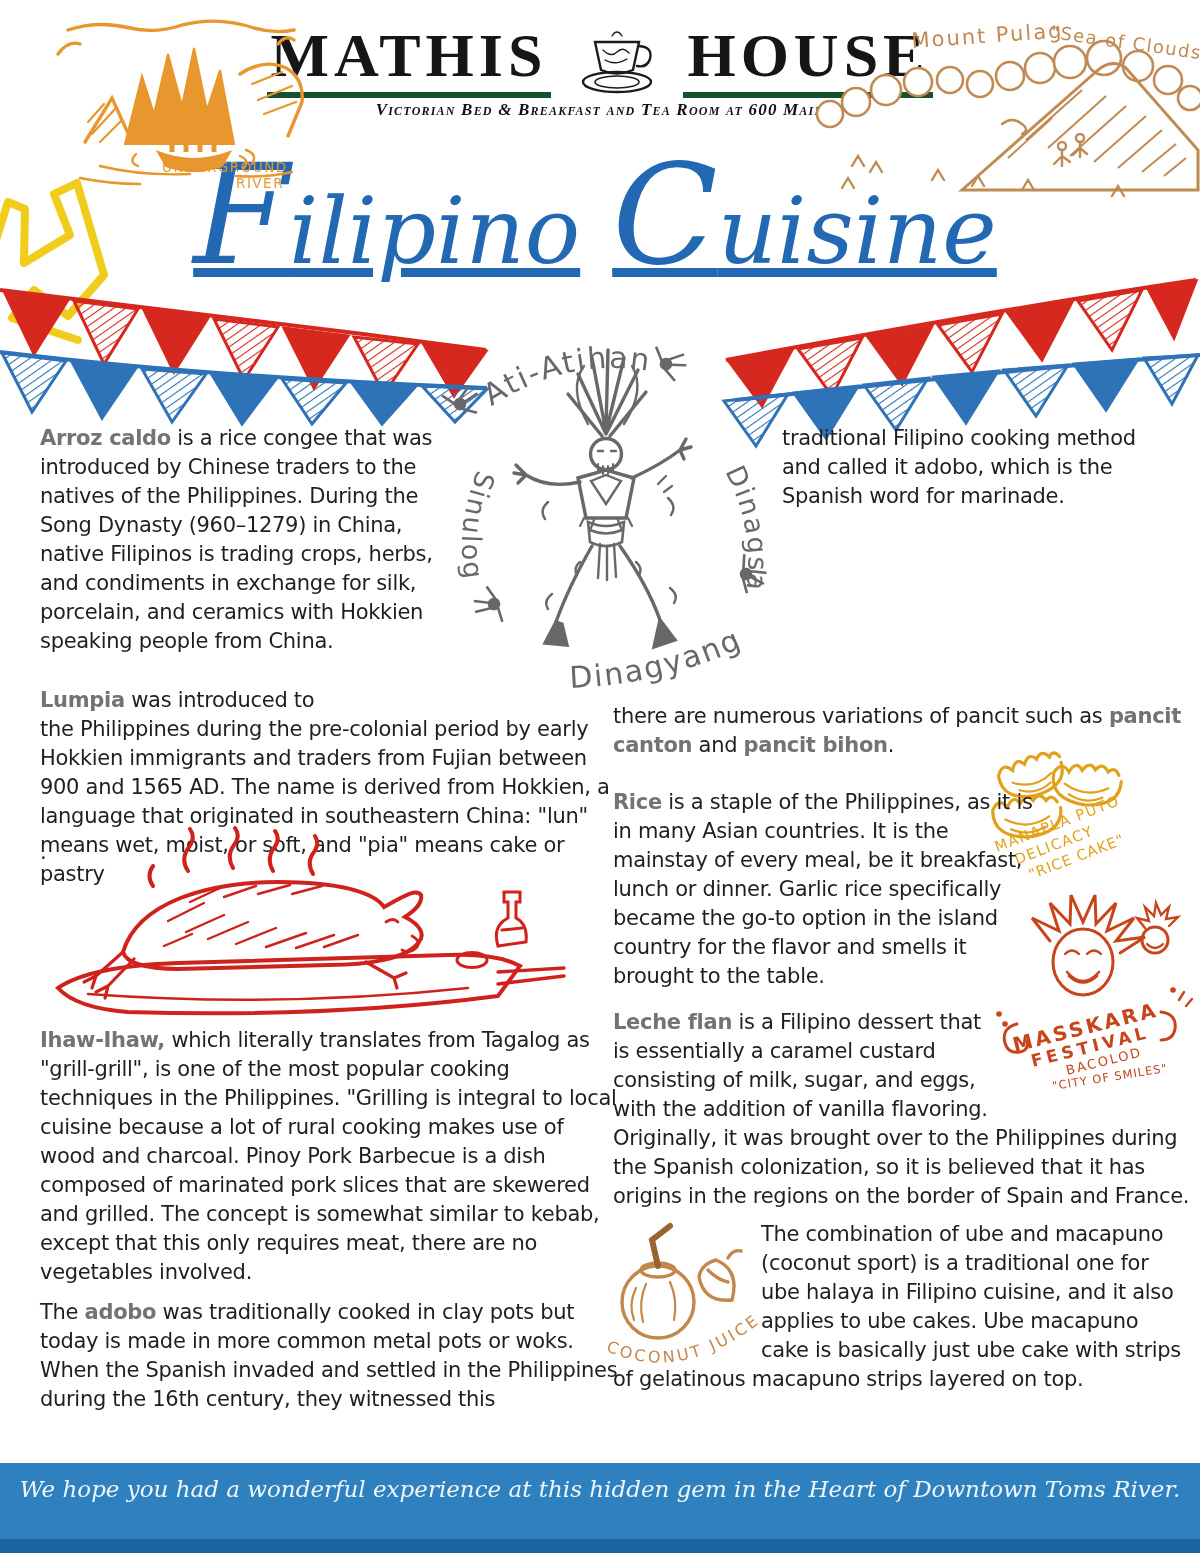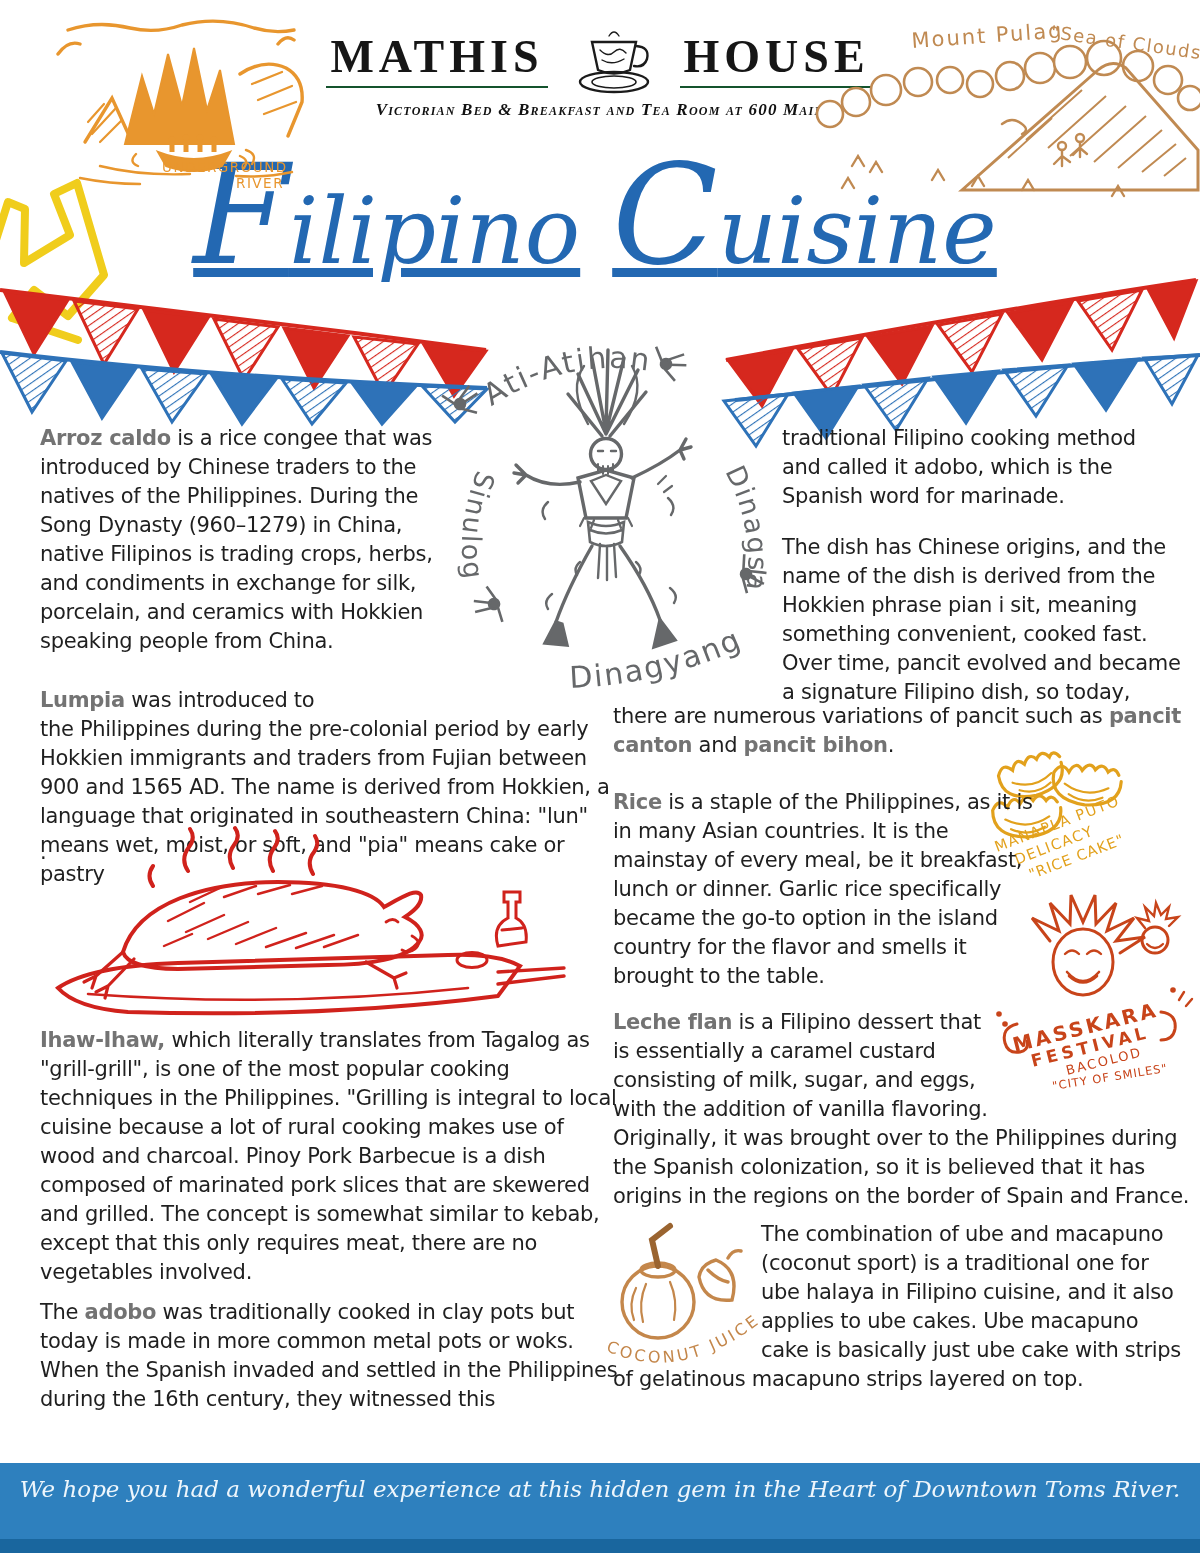--- a/index.html
+++ b/index.html
@@ -4,22 +4,22 @@
 <style>
   html,body{margin:0;padding:0;background:#fff;}
   .page{position:relative;width:1200px;height:1553px;background:#ffffff;overflow:hidden;
         font-family:"DejaVu Sans",sans-serif;}
   svg{position:absolute;overflow:visible;}
   svg text{font-family:"DejaVu Sans",sans-serif;}
 
   
   .brandrow{position:absolute;left:0;right:0;top:24px;display:flex;justify-content:center;
             align-items:center;gap:18px;}
-  .brandword{font-family:"Liberation Serif",serif;font-size:46px;font-weight:700;letter-spacing:5px;
-             color:#161616;border-bottom:2px solid #14532d;padding:0 4px 6px;line-height:1;}
+  .brandword{font-family:"Liberation Serif",serif;font-size:62px;font-weight:700;letter-spacing:5px;
+             color:#161616;border-bottom:6px solid #14532d;padding:0 4px 6px;line-height:1;}
   .tagline{position:absolute;left:0;right:0;top:100px;text-align:center;
            font-family:"Liberation Serif",serif;font-style:italic;font-variant:small-caps;
            font-weight:700;font-size:17px;letter-spacing:1.2px;color:#111;}
   .title{position:absolute;left:120px;width:950px;top:140px;text-align:center;color:#2368b2;
          font-family:"DejaVu Serif",serif;font-style:italic;font-size:92px;line-height:1.1;}
   .title .tw{display:inline-block;margin:0 16px;text-decoration:underline;}
   .title .tw::first-letter{font-size:1.5em;}
 
   
   .para{position:absolute;font-size:21px;line-height:29px;letter-spacing:-0.3px;color:#1f1f1f;}
@@ -269,21 +269,20 @@
   <div class="para" style="left:40px;top:1026px;width:580px;">
     <b>Ihaw-Ihaw,</b><span> which literally translates from Tagalog as "grill-grill", is one of the most popular cooking techniques in the Philippines. "Grilling is integral to local cuisine because a lot of rural cooking makes use of wood and charcoal. Pinoy Pork Barbecue is a dish composed of marinated pork slices that are skewered and grilled. The concept is somewhat similar to kebab, except that this only requires meat, there are no vegetables involved.</span>
   </div>
 
   <div class="para" style="left:40px;top:1298px;width:580px;">
     <span>The </span><b>adobo</b><span> was traditionally cooked in clay pots but today is made in more common metal pots or woks. When the Spanish invaded and settled in the Philippines during the 16th century, they witnessed this</span>
   </div>
 
   <div class="para" style="left:782px;top:424px;width:375px;">traditional Filipino cooking method and called it adobo, which is the Spanish word for marinade.</div>
 
-  <div class="para" style="left:782px;top:533px;width:400px;">The dish has Chinese origins, and the name of the dish is derived from the Hokkien phrase pian i sit, meaning something convenient, cooked fast. Over time, pancit evolved and became a signature Filipino dish, so today,</div>
 
   <div class="para" style="left:613px;top:702px;width:578px;">
     <span>there are numerous variations of pancit such as </span><b>pancit canton</b><span> and </span><b>pancit bihon</b><span>.</span>
   </div>
 
   <svg style="left:983px;top:740px" width="207" height="168" viewBox="0 0 207 168">
     <g fill="none" stroke="#e2a11c" stroke-width="3.2" stroke-linecap="round">
       <g transform="translate(48,34) rotate(-14)">
         <path d="M-32,-6 q7,-13 15,-2 q6,-13 13,-3 q7,-11 13,-2 q7,-9 13,1 q5,-7 10,2 M-32,-6 q-2,26 32,28 q33,-2 32,-26"></path>
         <path d="M-20,4 q20,12 40,0 M-15,13 q16,9 32,0" stroke-width="2.2"></path>

